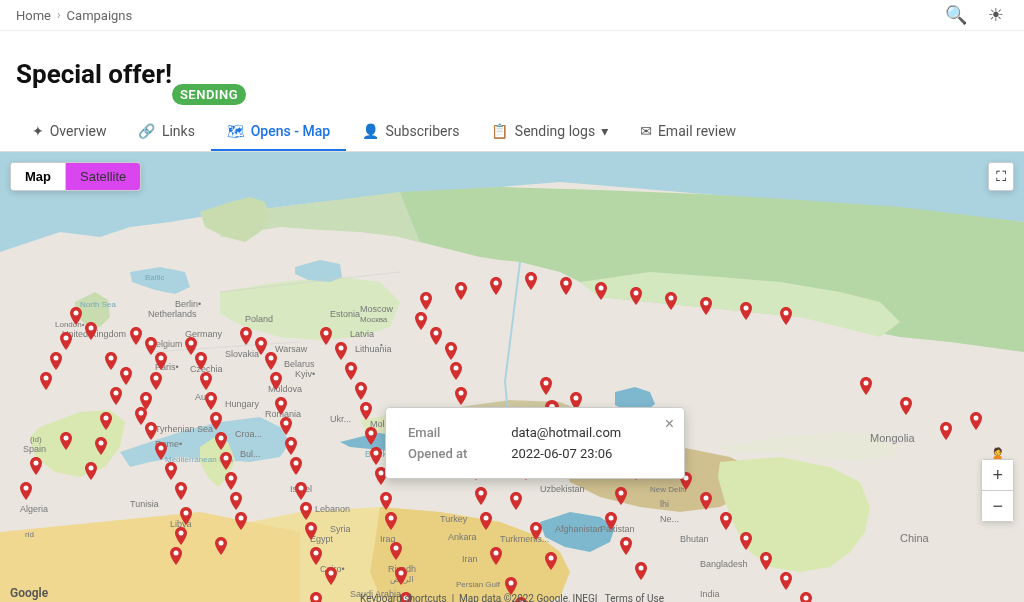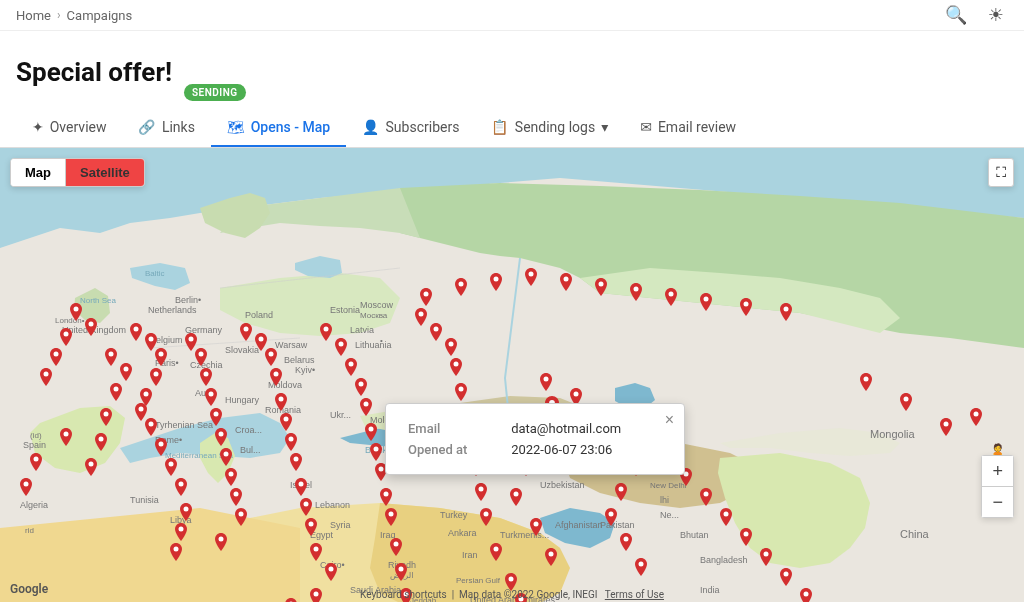--- a/index.html
+++ b/index.html
@@ -8,24 +8,24 @@
     .top-bar {
       display: flex; align-items: center; justify-content: space-between;
       padding: 0 16px; border-bottom: 1px solid #eee;
     }
     .breadcrumb { display: flex; align-items: center; gap: 6px; font-size: 13px; color: #666; }
     .breadcrumb a { color: #666; text-decoration: none; }
     .breadcrumb-sep { color: #999; font-size: 12px; }
     .top-icons { display: flex; align-items: center; gap: 12px; }
     .icon-btn { background: none; border: none; cursor: pointer; padding: 4px; color: #555; font-size: 18px; }
 
-    .page-header { padding: 12px 16px 8px; display: flex; align-items: center; gap: 12px; }
+    .page-header { padding: 12px 16px 8px; display: flex; align-items: center; gap: 0; }
     .page-title { font-size: 26px; font-weight: 700; color: #111; }
     .badge-sending {
-      background: #4caf50; color: #fff; font-size: 10px; font-weight: 600;
+      background: #4caf50; color: #fff; font-size: 13px; font-weight: 600;
       padding: 3px 8px; border-radius: 12px; text-transform: uppercase; letter-spacing: 0.5px; margin-top: 41px;
     }
 
     .nav-tabs { display: flex; align-items: center; padding: 0 16px; border-bottom: 1px solid #ddd; gap: 0; }
     .nav-tab {
       display: flex; align-items: center; gap: 6px; padding: 10px 16px;
       color: #555; text-decoration: none; font-size: 14px; border-bottom: 2px solid transparent;
       cursor: pointer; white-space: nowrap;
     }
     .nav-tab.active { color: #1a73e8; border-bottom: 2px solid #1a73e8; font-weight: 500; }
@@ -33,21 +33,21 @@
 
     .map-container { position: relative; width: 100%; height: 460px; overflow: hidden; background: #e8f0e8; }
 
     
     .map-type-control {
       position: absolute; top: 10px; left: 10px; z-index: 10;
       display: flex; border: 1px solid #ccc; border-radius: 4px; overflow: hidden;
       box-shadow: 0 2px 6px rgba(0,0,0,0.15); background: #fff; align-items: center;
     }
     .map-type-btn {
-      padding: 6px 14px; font-size: 13px; cursor: pointer; border: none; background: #ef4444; color: #333; font-weight: bold;
+      padding: 6px 14px; font-size: 13px; cursor: pointer; border: none; background: #d946ef; color: #333;
     }
     .map-type-btn.active { background: #fff; font-weight: 600; color: #000; }
     .map-type-btn:not(:last-child) { border-right: 1px solid #ccc; }
 
     .map-fullscreen {
       position: absolute; top: 10px; right: 10px; z-index: 10;
       background: #fff; border: 1px solid #ccc; border-radius: 3px;
       padding: 5px 7px; cursor: pointer; font-size: 14px; box-shadow: 0 2px 6px rgba(0,0,0,0.15);
     }
 

